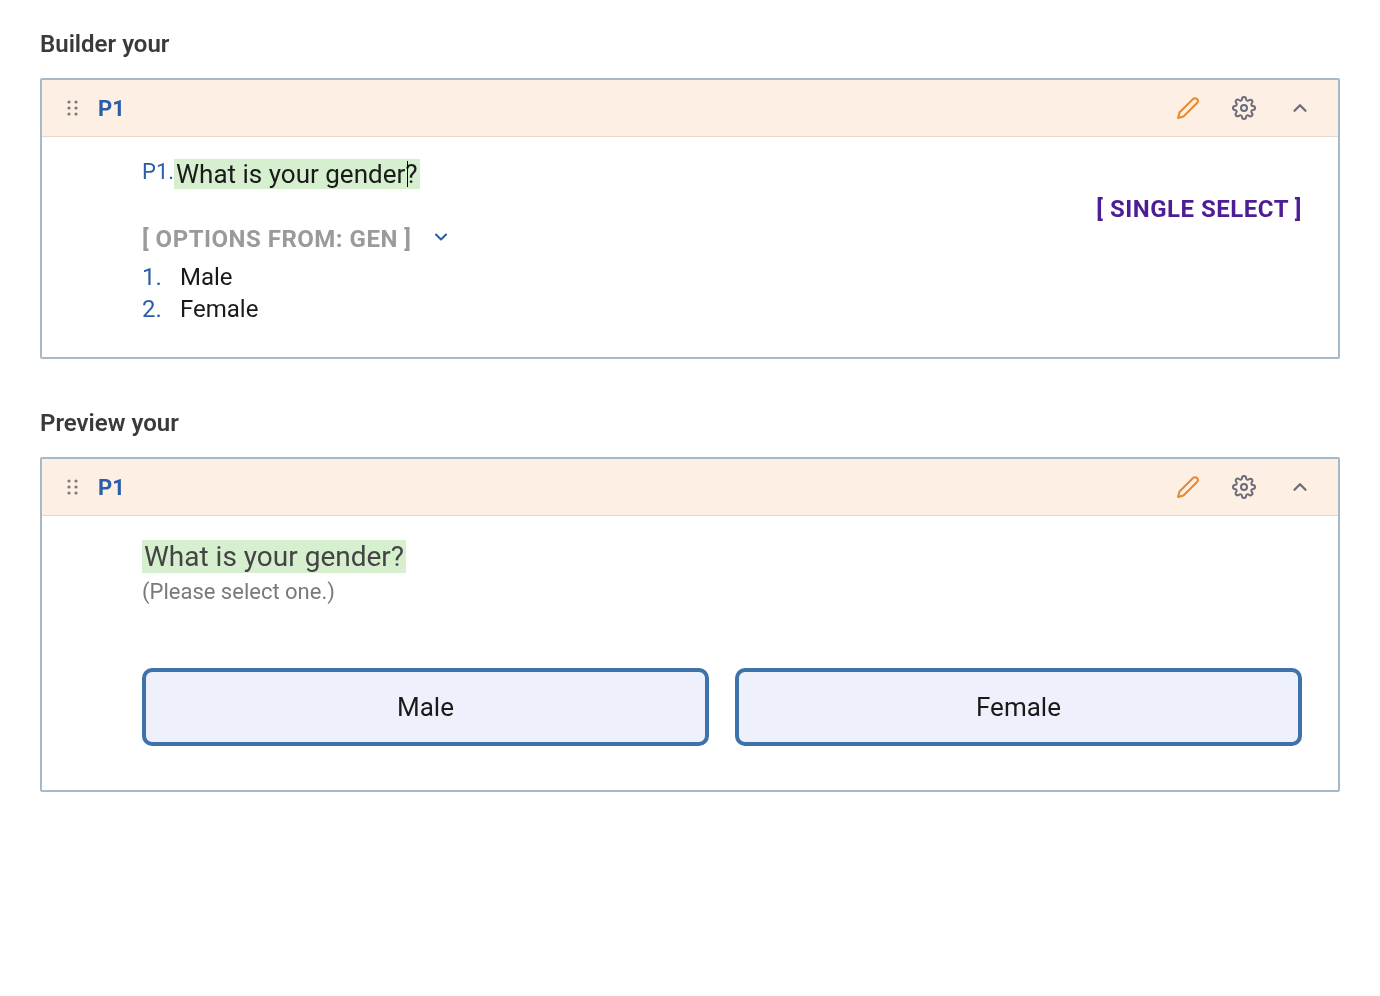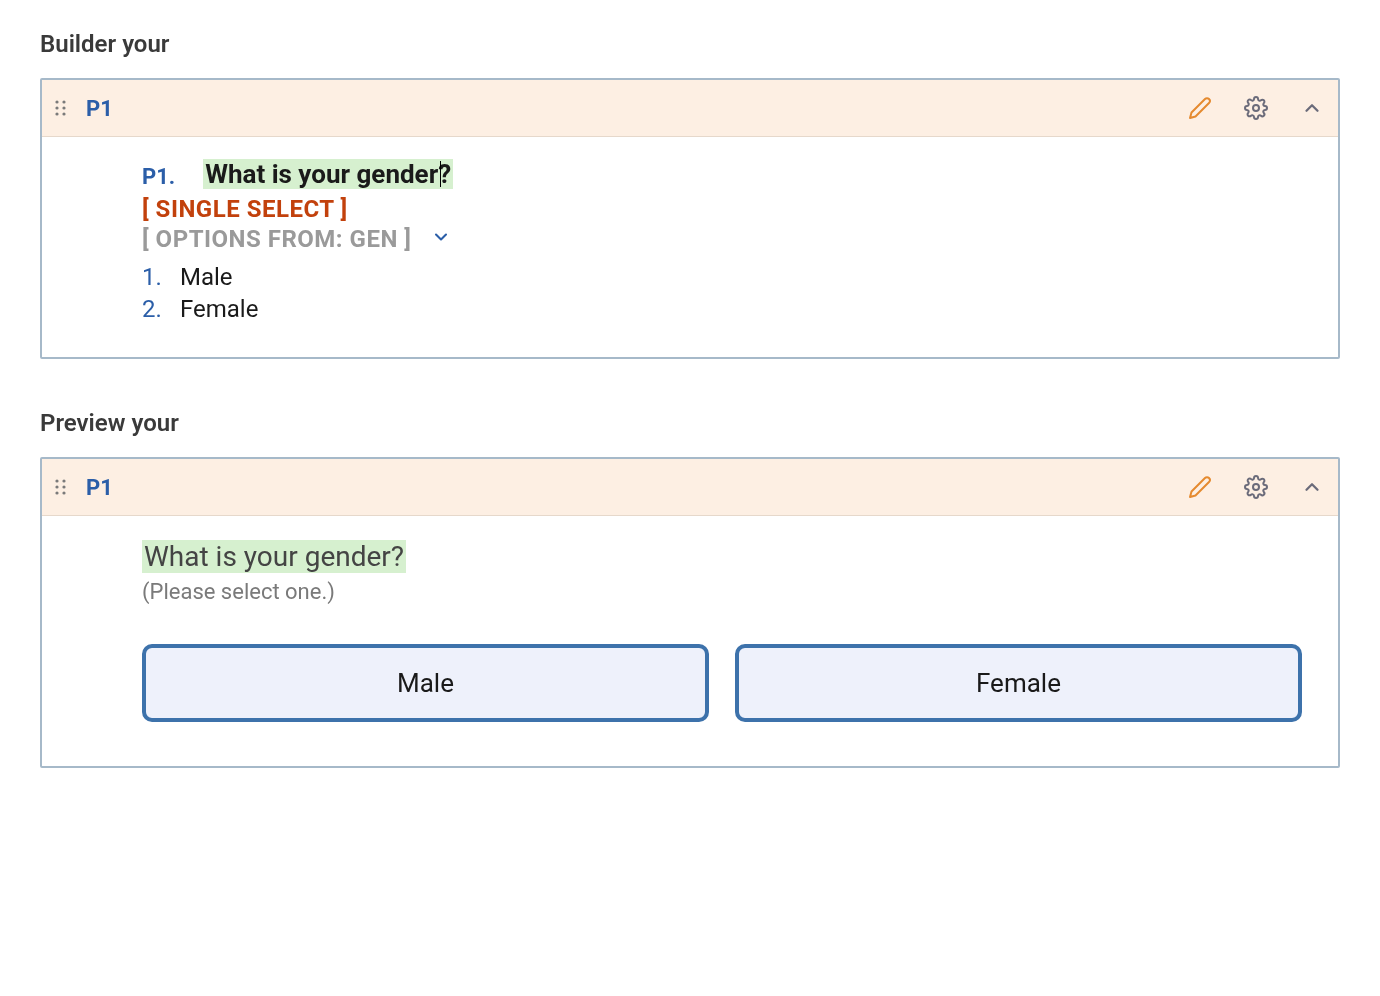--- a/index.html
+++ b/index.html
@@ -24,21 +24,21 @@
       border-radius: 2px;
       margin-bottom: 50px;
       background: #fff;
     }
     .card-header {
       display: flex;
       align-items: center;
       justify-content: space-between;
       background: #fdefe3;
       border-bottom: 1px solid #e6d8cb;
-      padding: 14px 12px;
+      padding: 14px 24px;
     }
     .header-left {
       display: flex;
       align-items: center;
       gap: 18px;
     }
     .drag-handle {
       color: #7a7a7a;
       display: flex;
       align-items: center;
@@ -60,25 +60,24 @@
       justify-content: center;
       width: 28px;
       height: 28px;
       cursor: pointer;
     }
     .card-body {
       padding: 22px 36px 30px 100px;
     }
     .builder-line {
       display: flex;
-      align-items: flex-end;
-      gap: 28px;
+      align-items: flex-start;
+      gap: 0;
       font-size: 26px;
       margin-bottom: 6px;
-      font-weight: bold;
     }
     .qid-prefix {
       color: #2b5ea8;
       font-size: 22px;
     }
     .highlight {
       background: #d6f0cf;
       padding: 0 2px;
       position: relative;
       color: #1a1a1a;
@@ -89,25 +88,26 @@
     .cursor-bar::after {
       content: "";
       position: absolute;
       right: 12px;
       top: 2px;
       bottom: 2px;
       width: 1px;
       background: #000;
     }
     .type-label {
-      color: #c2410c;
+      color: #4c1d95;
       font-weight: 700;
       font-size: 24px;
       letter-spacing: 0.5px;
       margin-bottom: 2px;
+      text-align: right;
     }
     .instruction {
       font-style: italic;
       font-weight: 700;
       font-size: 26px;
       color: #1a1a1a;
       margin-bottom: 4px;
     }
     .options-from {
       display: flex;
@@ -146,21 +146,21 @@
       background: #d6f0cf;
       display: inline-block;
       font-size: 28px;
       color: #444;
       padding: 0 2px;
       margin-bottom: 6px;
     }
     .preview-instruction {
       color: #7a7a7a;
       font-size: 22px;
-      margin-bottom: 40px;
+      margin-bottom: 64px;
     }
     .option-buttons {
       display: flex;
       gap: 26px;
     }
     .option-button {
       flex: 1;
       background: #eef1fb;
       border: 4px solid #3d72ab;
       border-radius: 10px;

